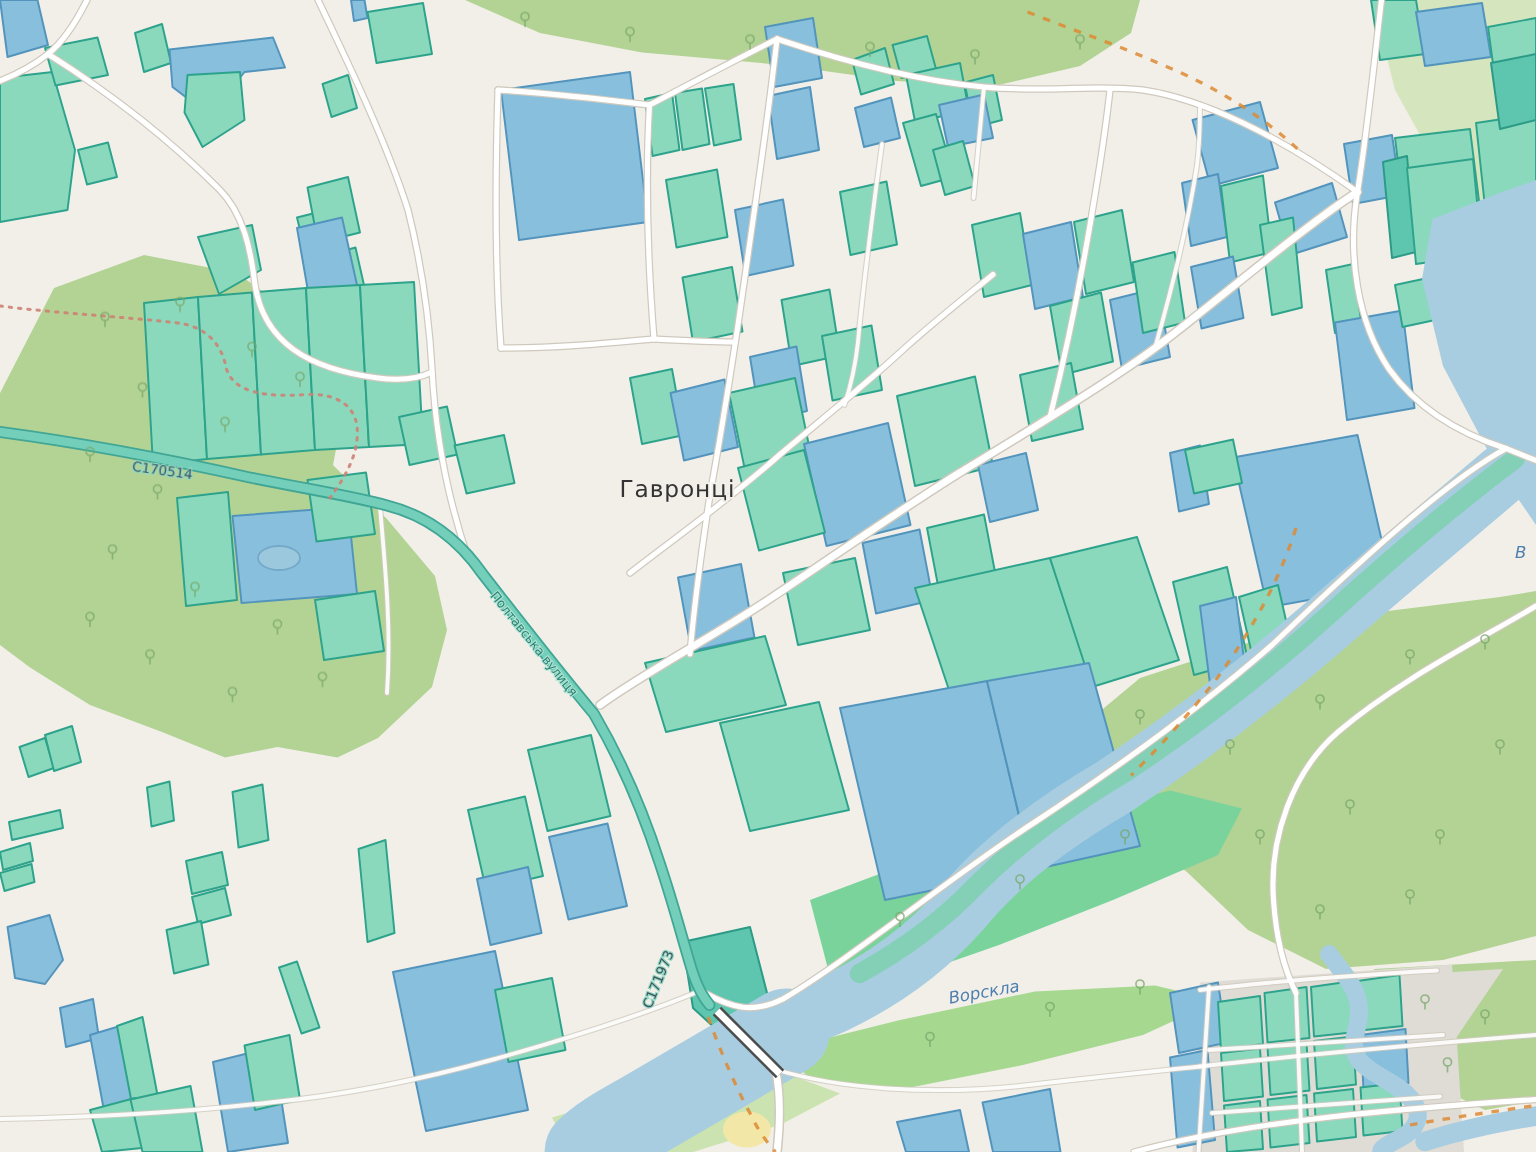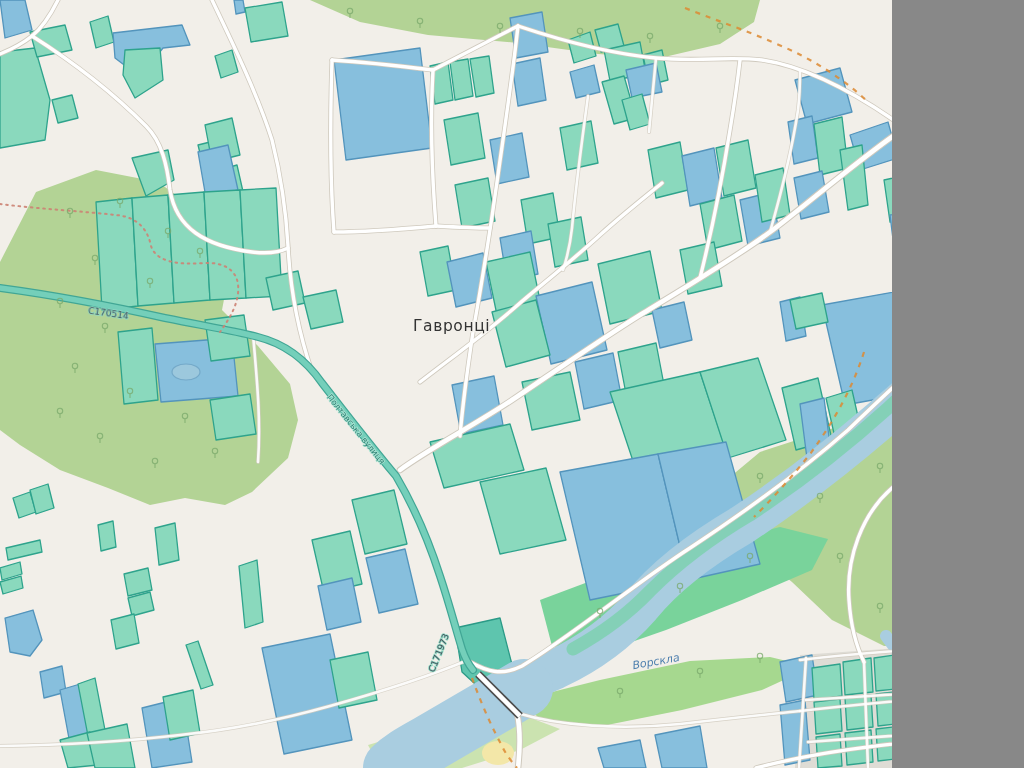--- a/index.html
+++ b/index.html
@@ -1,16 +1,16 @@
 <!DOCTYPE html>
 <html style="--bg: #f2efe9; --forest: #b3d395; --orchard: #d5e5bd; --meadow: #79d39b; --island: #a6d88f; --strip: #cbe3b0; --water: #a9cde0; --pond: #9cc8dd; --pondStroke: #74a9c9; --bank: #80d0b3; --parcelG: #8ad9bd; --parcelGs: #2ea38c; --parcelB: #87bfdd; --parcelBs: #5394bc; --parcelT: #5ec5ae; --parcelTs: #2b9a87; --residential: #dedcd5; --sand: #f3e7a8; --roadFill: #ffffff; --roadCase: #cfc9bd; --tealFill: #74cfba; --tealCase: #41a695; --bridgeCase: #4d4d4d; --pathOrange: #dd8a33; --trailRed: #cc8273; --labelPlace: #333333; --labelWater: #4e7fae; --labelRoad: #44525c; --labelStreet: #2d8274; --tree: #79a86b;"><head>
 <meta charset="utf-8">
 <style>
   html,body{margin:0;padding:0;background:#888;}
-  #stage{width:892px;height:768px;overflow:hidden;position:relative;background:var(--bg);
+  #stage{width:1024px;height:768px;overflow:hidden;position:relative;background:var(--bg);
          font-family:"DejaVu Sans","Liberation Sans",sans-serif;}
   svg{display:block}
   .forest{fill:var(--forest);stroke:none}
   .orchard{fill:var(--orchard)}
   .meadow{fill:var(--meadow)}
   .island{fill:var(--island)}
   .strip{fill:var(--strip)}
   .res{fill:var(--residential)}
   .p{stroke-width:1.3;stroke-linejoin:round}
   .g{fill:var(--parcelG);stroke:var(--parcelGs)}

